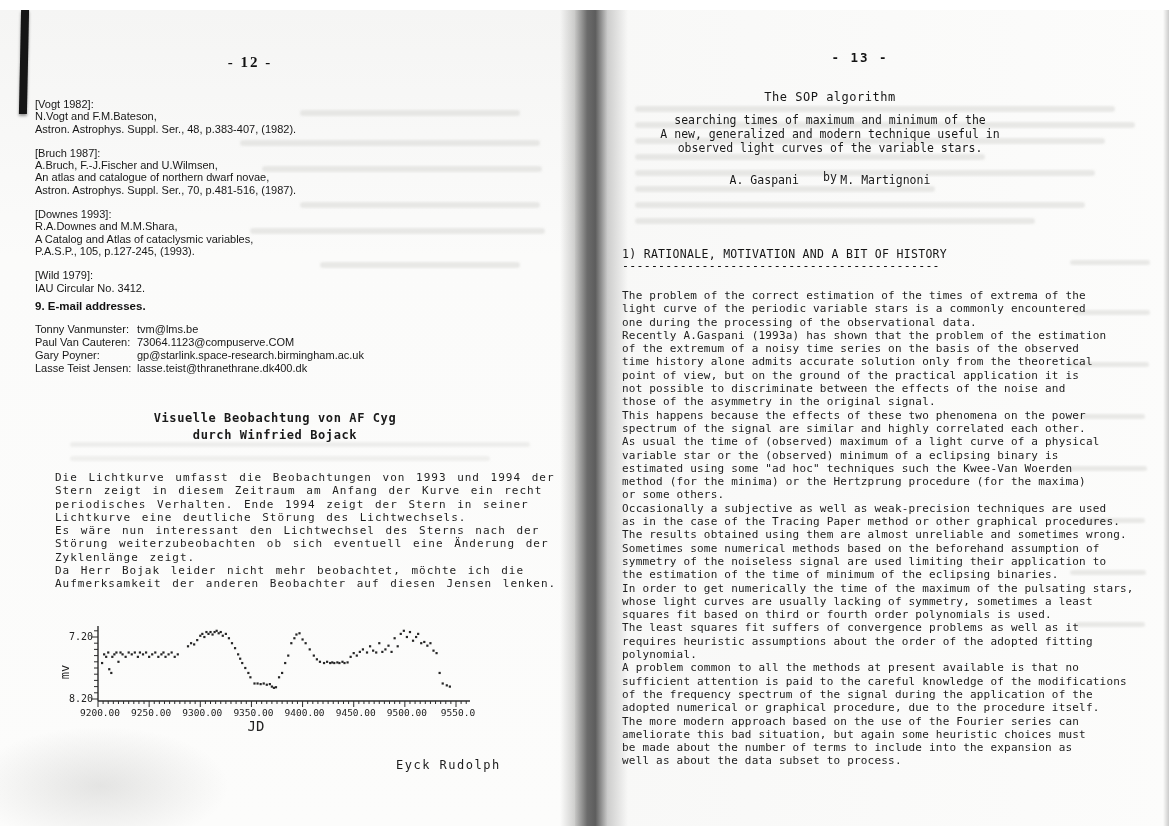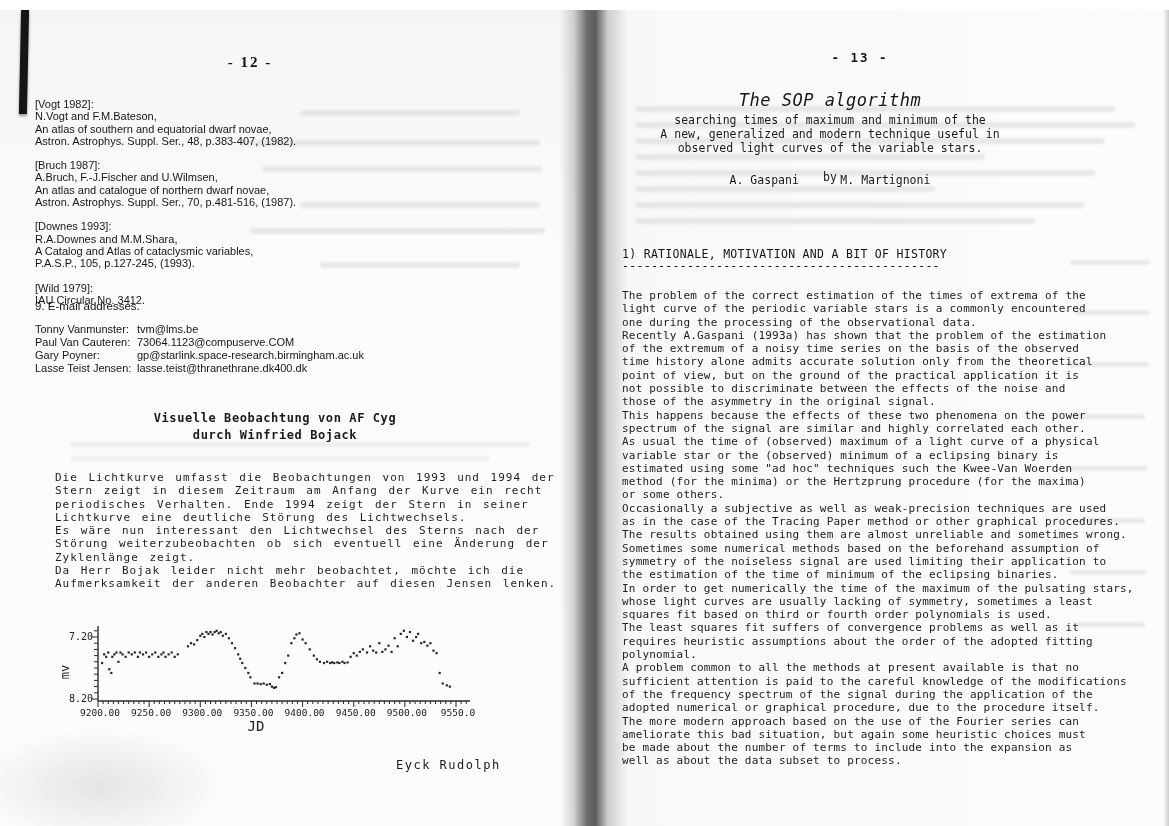--- a/index.html
+++ b/index.html
@@ -24,38 +24,38 @@
   .ghost{position:absolute;background:#d9d9d6;border-radius:3px;filter:blur(1px);opacity:.55;z-index:1;}
 
   .txt{position:absolute;z-index:3;color:#1c1c1c;}
 
   
   .pagenum-l{left:198px;top:44px;width:104px;text-align:center;font-family:"Liberation Serif",serif;
              font-weight:bold;font-size:15px;letter-spacing:2px;color:#111;}
   .refs{left:35px;top:88px;width:430px;font-family:"Liberation Sans",sans-serif;font-size:11px;
         line-height:12.3px;color:#171717;}
   .ref-block{margin-bottom:12px;}
-  .email-head{left:35px;top:290px;font-family:"Liberation Sans",sans-serif;font-weight:normal;
+  .email-head{left:35px;top:290px;font-family:"Liberation Sans",sans-serif;font-weight:bold;
         font-size:11.5px;color:#111;}
   .emails{left:35px;top:313px;width:440px;font-family:"Liberation Sans",sans-serif;font-size:11px;
         line-height:13px;color:#171717;}
   .email-row{display:flex;}
   .email-name{min-width:102px;}
   .de-title{left:75px;top:400px;width:400px;text-align:center;font-size:12px;font-weight:bold;
         letter-spacing:.6px;line-height:17px;color:#1a1a1a;}
   .de-body{left:55px;top:461px;width:512px;font-size:11px;line-height:13.3px;letter-spacing:1px;
         word-spacing:3px;color:#1e1e1e;}
   .de-line{white-space:pre;}
   #chart{position:absolute;left:56px;top:600px;width:440px;height:150px;z-index:3;}
   .signature{left:396px;top:748px;font-size:12px;letter-spacing:1.5px;color:#1a1a1a;}
 
   
   .pagenum-r{left:233px;top:40px;width:104px;text-align:center;font-size:12.5px;font-weight:bold;
              letter-spacing:2px;color:#141414;}
-  .sop-title{left:55px;top:80px;width:400px;text-align:center;font-size:17px;letter-spacing:.5px;color:#161616;font-style:italic;}
+  .sop-title{left:55px;top:80px;width:400px;text-align:center;font-size:12px;letter-spacing:.5px;color:#161616;}
   .sop-sub{left:55px;top:104px;width:400px;text-align:center;font-size:11.5px;line-height:13.8px;color:#1a1a1a;}
   .sop-by{left:55px;top:160px;width:400px;text-align:center;font-size:11.5px;color:#1a1a1a;}
   .sop-authors{left:55px;top:163px;width:400px;text-align:center;font-size:11.5px;white-space:pre;color:#161616;}
   .sec-head{left:47px;top:237px;font-size:11.5px;letter-spacing:.3px;color:#141414;}
   .sec-dash{left:47px;top:249px;font-size:11.5px;letter-spacing:.3px;color:#141414;}
   .rp-body{left:47px;top:279px;width:540px;font-size:11px;line-height:13.3px;letter-spacing:.2px;color:#1b1b1b;}
   .rp-line{white-space:pre;}
 </style>
 </head>
 <body>
@@ -73,21 +73,20 @@
     <div class="ghost" style="left:320px;top:252px;width:200px;height:6px"></div>
     <div class="ghost" style="left:70px;top:432px;width:460px;height:5px;opacity:.4"></div>
     <div class="ghost" style="left:70px;top:446px;width:420px;height:5px;opacity:.35"></div>
 
     <div class="txt pagenum-l">- 12 -</div>
 
     <div class="txt refs" id="refs">
         <div class="ref-block">
           <div class="ref-line">[Vogt 1982]:</div>
           <div class="ref-line">N.Vogt and F.M.Bateson,</div>
-          <div class="ref-line">An atlas of southern and equatorial dwarf novae,</div>
           <div class="ref-line">Astron. Astrophys. Suppl. Ser., 48, p.383-407, (1982).</div>
         </div>
         <div class="ref-block">
           <div class="ref-line">[Bruch 1987]:</div>
           <div class="ref-line">A.Bruch, F.-J.Fischer and U.Wilmsen,</div>
           <div class="ref-line">An atlas and catalogue of northern dwarf novae,</div>
           <div class="ref-line">Astron. Astrophys. Suppl. Ser., 70, p.481-516, (1987).</div>
         </div>
         <div class="ref-block">
           <div class="ref-line">[Downes 1993]:</div>

